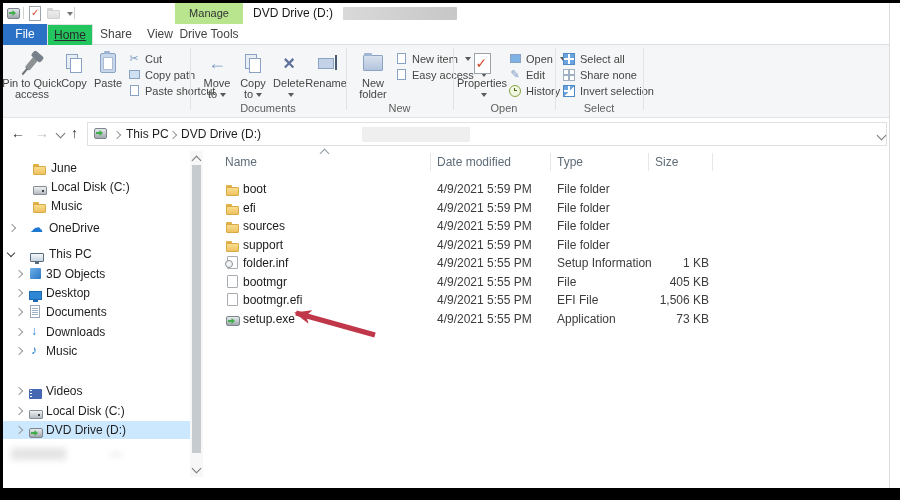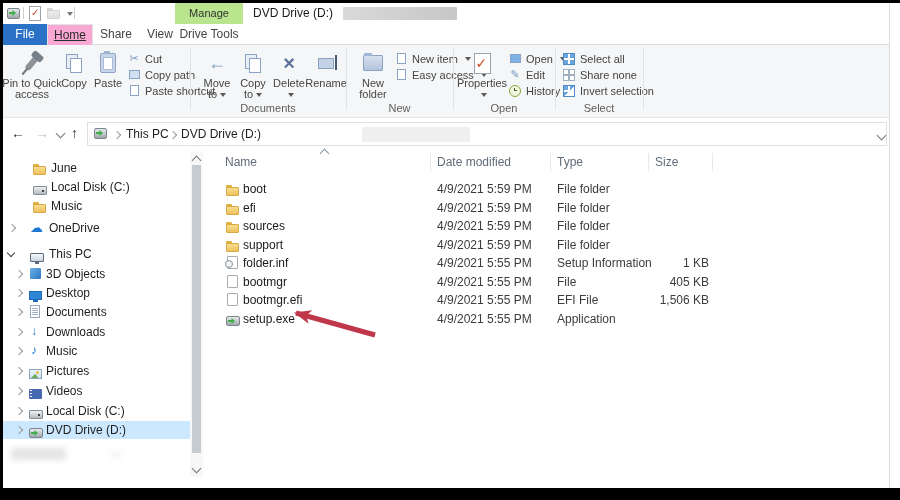--- a/index.html
+++ b/index.html
@@ -18,21 +18,21 @@
 
   
   .titlebar{left:0;top:0;width:886px;height:21px;background:#fff;}
   .qsep{width:1px;height:12px;background:#cfcfcf;}
   .managegreen{left:172px;top:0;width:68px;height:21px;background:#b9e58f;color:#333;text-align:center;line-height:21px;font-size:11px;}
   .titletext{left:250px;top:3px;font-size:12px;color:#1a1a1a;}
   .redact1{left:340px;top:4px;width:114px;height:13px;background:linear-gradient(90deg,#d9d9d9,#c7c7c7);border-radius:1px;}
   .tabsrow{left:0;top:21px;width:886px;height:21px;background:#fff;border-bottom:1px solid #dcdddf;box-sizing:border-box;}
   .tab{position:absolute;top:0;height:21px;line-height:21px;text-align:center;font-size:12px;color:#444;}
   .tab.file{left:0;width:44px;background:#2b72c6;color:#fff;}
-  .tab.active{background:#f9a8d4;border:1px solid #e2e3e5;border-bottom:none;box-sizing:border-box;color:#2b2b2b;text-decoration:underline;}
+  .tab.active{background:#22c55e;border:1px solid #e2e3e5;border-bottom:none;box-sizing:border-box;color:#2b2b2b;text-decoration:underline;}
 
   
   .ribbon{left:0;top:42px;width:886px;height:73px;background:#f5f6f7;border-bottom:1px solid #e3e4e6;box-sizing:border-box;}
   .gdiv{position:absolute;top:3px;height:62px;width:1px;background:#e2e3e5;}
   .glabel{position:absolute;top:57px;text-align:center;font-size:11px;color:#5d5d5d;}
   .bigbtn{position:absolute;top:3px;height:52px;text-align:center;}
   .bicon{position:absolute;left:0;right:0;top:2px;height:26px;display:flex;align-items:center;justify-content:center;}
   .blabel{position:absolute;left:-6px;right:-6px;top:30px;font-size:11px;line-height:11px;color:#454545;}
   .srow{position:absolute;height:15px;font-size:11px;color:#454545;white-space:nowrap;display:flex;align-items:center;gap:4px;}
   .sic{display:inline-flex;width:14px;justify-content:center;color:#7c9cc4;font-size:11px;}
@@ -333,25 +333,20 @@
       <div class="a si" style="top:172px">
         <span class="a chv" style="left:13px;top:6px"></span>
         <span class="a bluglyph" style="left:28px;top:3px">↓</span>
         <span class="a" style="left:43px">Downloads</span>
       </div>
       <div class="a si" style="top:191px">
         <span class="a chv" style="left:13px;top:6px"></span>
         <span class="a bluglyph" style="left:28px;top:3px">♪</span>
         <span class="a" style="left:43px">Music</span>
       </div>
-      <div class="a si" style="top:211px">
-        <span class="a chv" style="left:13px;top:6px"></span>
-        <span class="a ipic" style="left:26px;top:4px"></span>
-        <span class="a" style="left:43px">Pictures</span>
-      </div>
       <div class="a si" style="top:231px">
         <span class="a chv" style="left:13px;top:6px"></span>
         <span class="a ivid" style="left:26px;top:4px"></span>
         <span class="a" style="left:43px">Videos</span>
       </div>
       <div class="a si" style="top:251px">
         <span class="a chv" style="left:13px;top:6px"></span>
         <span class="a ihdd" style="left:26px;top:4px"></span>
         <span class="a" style="left:43px">Local Disk (C:)</span>
       </div>
@@ -427,20 +422,21 @@
       <span class="a cellname" style="left:30px">bootmgr.efi</span>
       <span class="a cellsub" style="left:224px">4/9/2021 5:55 PM</span>
       <span class="a cellsub" style="left:344px">EFI File</span>
       <span class="a cellsub" style="left:390px;width:106px;text-align:right">1,506 KB</span>
     </div>
     <div class="a row" style="top:307px">
       <span class="a idrive" style="left:13px;top:3px"></span>
       <span class="a cellname" style="left:30px">setup.exe</span>
       <span class="a cellsub" style="left:224px">4/9/2021 5:55 PM</span>
       <span class="a cellsub" style="left:344px">Application</span>
+      <span class="a cellsub" style="left:390px;width:106px;text-align:right">73 KB</span>
     </div>
 
     <svg class="a" style="left:265px;top:293px" width="130" height="55" viewBox="0 0 130 55">
       <defs>
         <marker id="ah" markerUnits="userSpaceOnUse" markerWidth="18" markerHeight="16" refX="15" refY="7" orient="auto">
           <path d="M0,0 L17,7 L0,14 L4.5,7 Z" fill="#bf3749"></path>
         </marker>
       </defs>
       <line x1="107" y1="39" x2="28" y2="17" stroke="#bf3749" stroke-width="5" marker-end="url(#ah)"></line>
     </svg>

